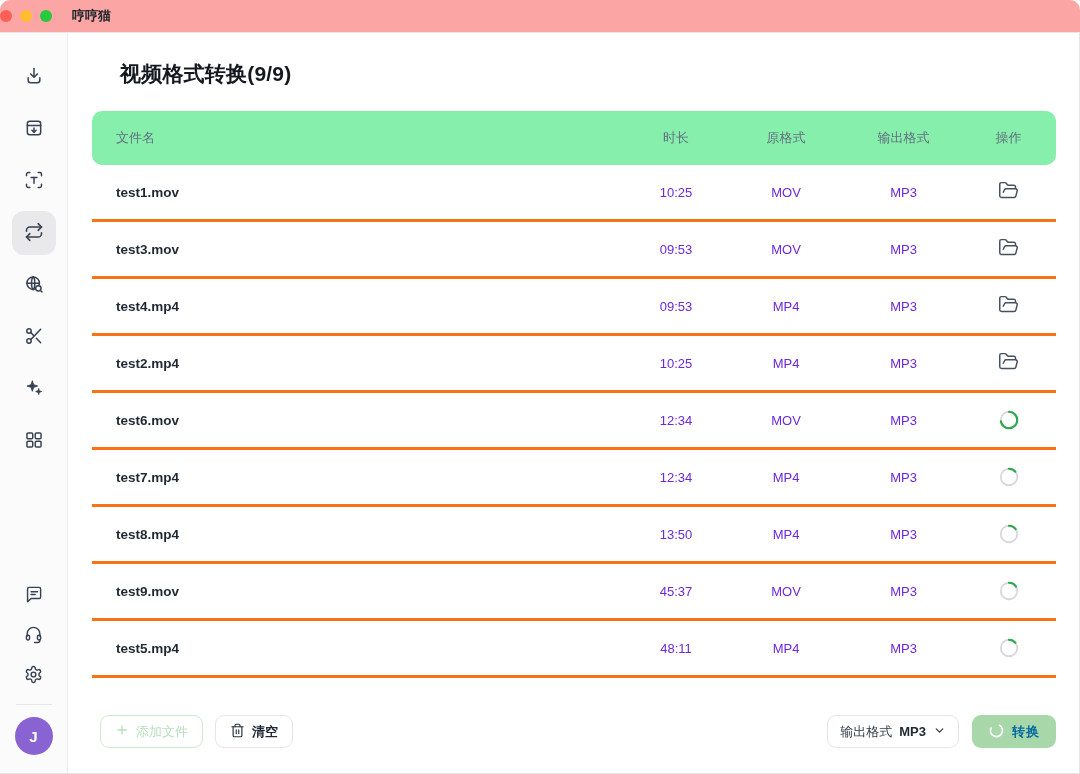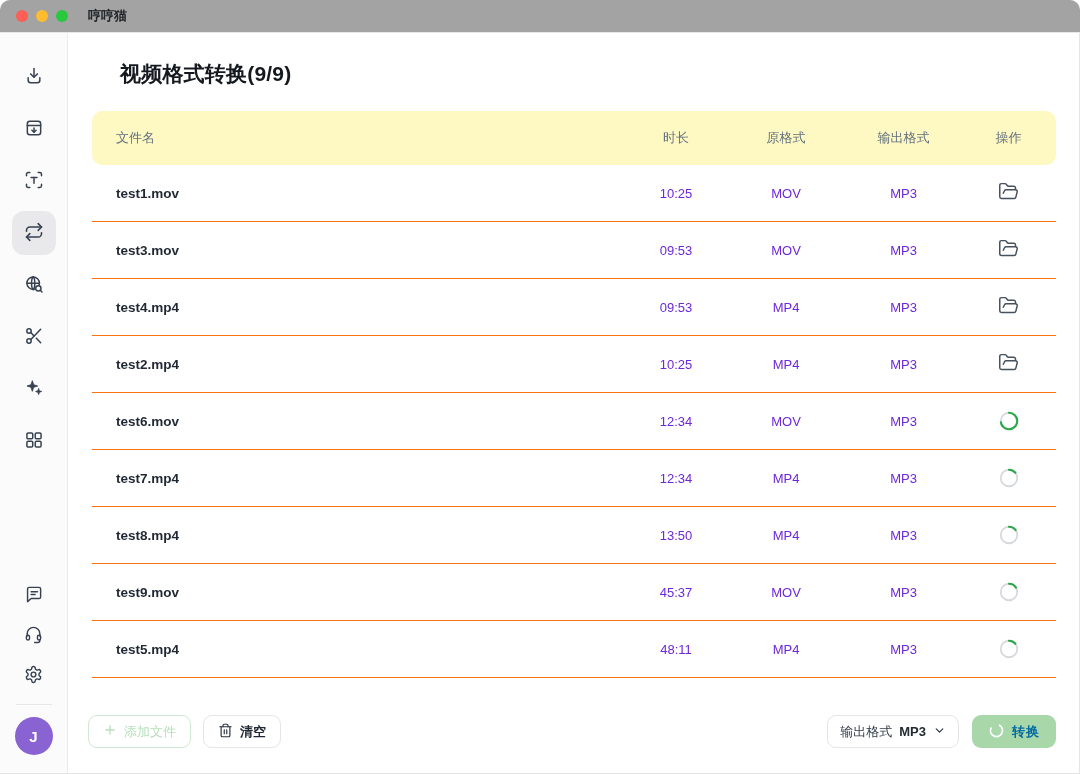--- a/index.html
+++ b/index.html
@@ -1,20 +1,20 @@
 <!DOCTYPE html>
 <html><head>
 <meta charset="utf-8">
 <style>
   * { margin:0; padding:0; box-sizing:border-box; }
   html,body { width:1080px; height:774px; background:#fff; font-family:"Liberation Sans","DejaVu Sans",sans-serif; }
   .window { width:1080px; height:774px; background:#fff; border-radius:10px 10px 0 0; overflow:hidden; position:relative; box-shadow:0 0 0 1px rgba(0,0,0,.10) inset; }
 
   
-  .titlebar { height:33px; display:flex; align-items:center; padding-left:16px; background:#a3a3a3; border-bottom:1px solid #e7e7e9; }
+  .titlebar { height:33px; display:flex; align-items:center; background:#fca5a5; border-bottom:1px solid #e7e7e9; }
   .lights { display:flex; gap:8px; }
   .light { width:12px; height:12px; border-radius:50%; }
   .titlebar .apptitle { margin-left:20px; font-size:13px; font-weight:700; color:#22262b; }
 
   .body { display:flex; height:740px; }
 
   
   .sidebar { width:68px; background:#fbfbfc; border-right:1px solid #ececee; display:flex; flex-direction:column; align-items:center; padding-top:22px; padding-bottom:18px; }
   .side-btn { width:44px; height:44px; border-radius:12px; display:flex; align-items:center; justify-content:center; cursor:pointer; background:transparent; border:none; }
   .side-btn + .side-btn { margin-top:8px; }
@@ -24,33 +24,33 @@
   .side-btn.small { width:36px; height:36px; }
   .side-btn.small + .side-btn.small { margin-top:4px; }
   .side-divider { width:36px; height:1px; background:#e6e6e8; margin:10px 0 12px; }
   .avatar { width:38px; height:38px; border-radius:50%; background:#8a63d2; color:#fff; font-size:15px; font-weight:600; display:flex; align-items:center; justify-content:center; cursor:pointer; }
 
   
   .main { flex:1; position:relative; padding:0 24px; }
   .page-title { margin-top:27px; font-size:21px; font-weight:700; color:#14181f; letter-spacing:.2px;margin-left:28px; }
 
   .table { margin-top:23px; }
-  .thead { height:54px; background:#fef9c3; border-radius:10px; display:grid; grid-template-columns:1fr 100px 120px 115px 95px; align-items:center; font-size:13px; color:#62707f; }
+  .thead { height:54px; background:#86efac; border-radius:10px; display:grid; grid-template-columns:1fr 100px 120px 115px 95px; align-items:center; font-size:13px; color:#62707f; }
   .thead .h-file { padding-left:24px; text-align:left; }
   .thead > div { text-align:center; }
-  .trow { height:57px; display:grid; grid-template-columns:1fr 100px 120px 115px 95px; align-items:center; border-bottom:1px solid #f97316; font-size:13px; }
+  .trow { height:57px; display:grid; grid-template-columns:1fr 100px 120px 115px 95px; align-items:center; border-bottom:3px solid #f97316; font-size:13px; }
   .trow .c-file { padding-left:24px; font-weight:600; color:#1f2833; font-size:13.5px; text-align:left; }
   .trow > div { text-align:center; color:#6d28d9; }
   .c-action { display:flex; align-items:center; justify-content:center; }
   .folder-btn { background:none; border:none; cursor:pointer; display:flex; padding:2px; }
   .folder-btn svg { stroke:#46505e; }
   .ring { display:block; }
 
   
-  .footer { position:absolute; left:20px; right:24px; bottom:25px; display:flex; align-items:center; }
+  .footer { position:absolute; left:32px; right:24px; bottom:25px; display:flex; align-items:center; }
   .btn { height:33px; border-radius:9px; display:inline-flex; align-items:center; gap:7px; font-size:13px; padding:0 14px; background:#fff; cursor:pointer; }
   .btn-add { border:1.5px solid #cfe9d2; color:#b6dfba; font-weight:500; cursor:default; }
   .btn-add svg { stroke:#b6dfba; }
   .btn-clear { border:1.5px solid #e3e5e9; color:#1f2833; font-weight:600; margin-left:12px; }
   .btn-clear svg { stroke:#2a3440; }
   .footer-right { margin-left:auto; display:flex; align-items:center; }
   .select { height:33px; border:1.5px solid #e3e5e9; border-radius:9px; background:#fff; display:flex; align-items:center; gap:7px; padding:0 12px; font-size:13px; color:#333d49; cursor:pointer; }
   .select .sel-value { font-weight:600; color:#222a33; }
   .select svg { stroke:#333d49; }
   .btn-convert { margin-left:13px; border:none; background:#a8d8aa; color:#0369a1; font-weight:600; letter-spacing:1px; padding:0 16px; cursor:default; }

